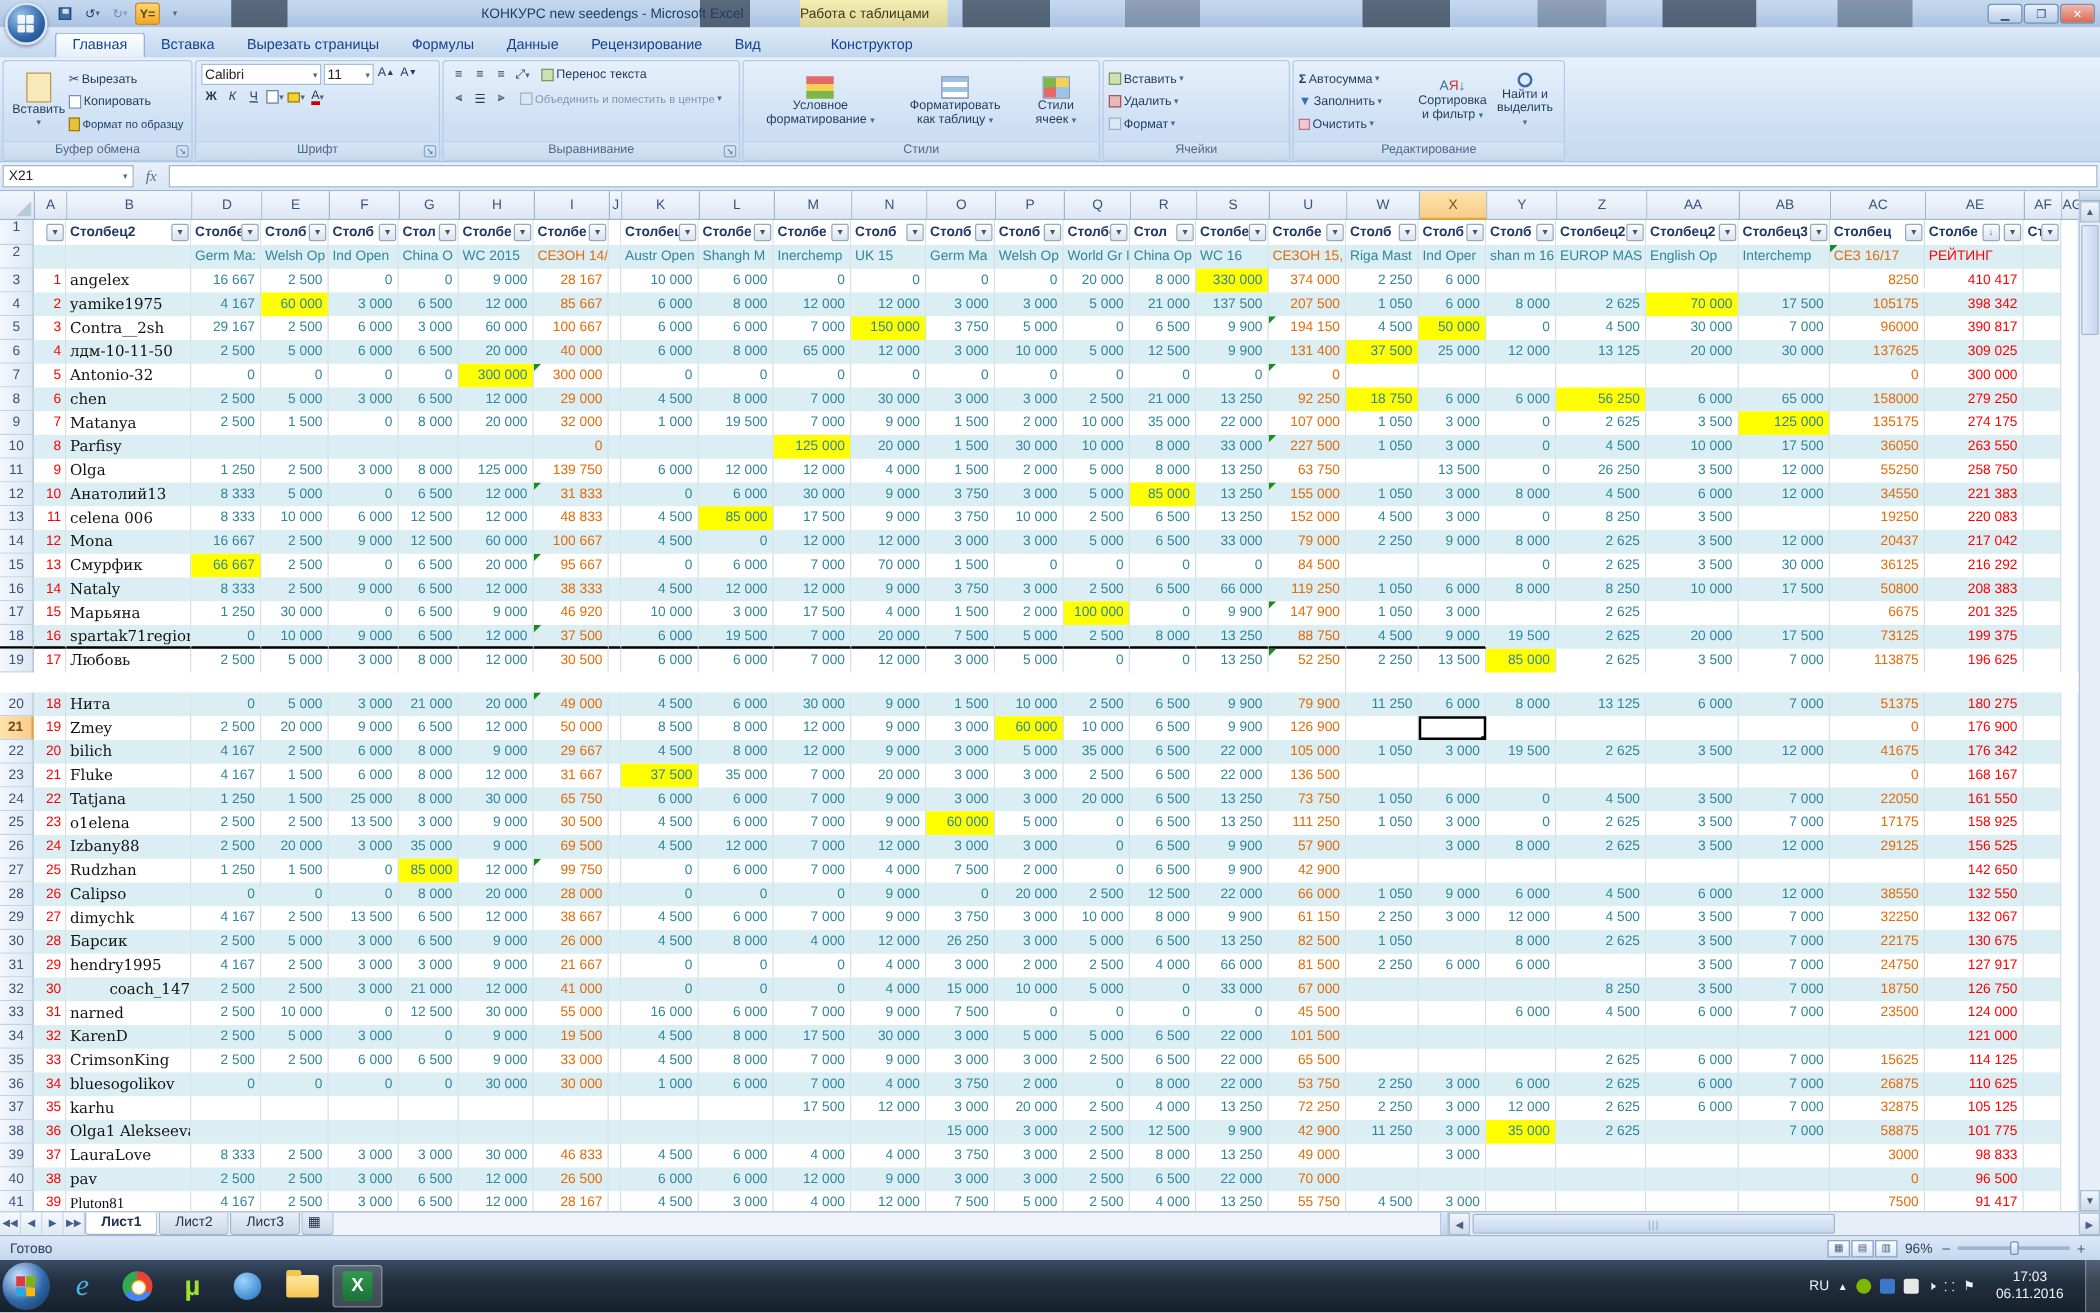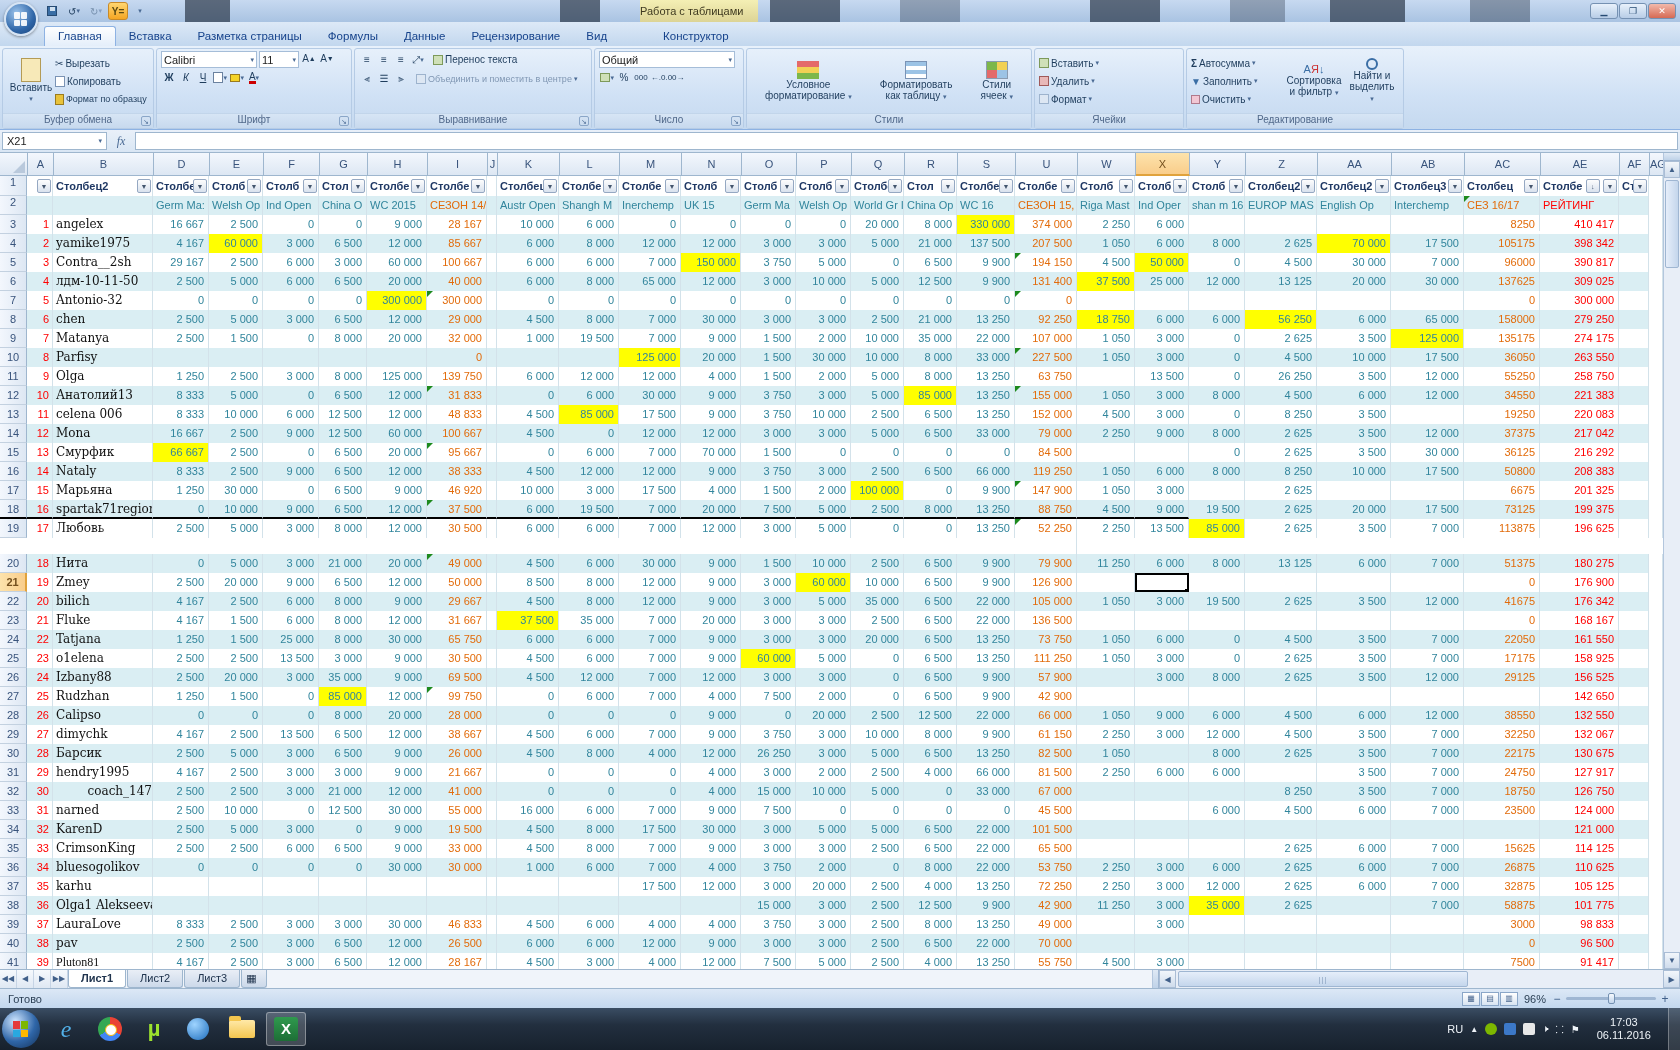--- a/index.html
+++ b/index.html
@@ -157,32 +157,33 @@
       <div class="qbtn">
           <span class="disk"></span>
         </div>
       <div class="qbtn">↺<span class="caret">▾</span></div>
       <div class="qbtn" style="opacity:.45">↻<span class="caret">▾</span></div>
       <div class="qbtn hl" style="color:#5b4a12;font-weight:bold;">Y=</div>
       <div class="qbtn">
           <span class="caret">▾</span>
         </div>
     </div>
+    <div id="title-text">КОНКУРС new seedengs - Microsoft Excel</div>
     <div id="ctx-glass">Работа с таблицами</div>
     <div id="winbtns">
       <div class="wbtn">▁</div>
       <div class="wbtn">❐</div>
       <div class="wbtn close">✕</div>
     </div>
   </div>
 
   <div id="tabrow">
       <div class="rtab active">Главная</div>
       <div class="rtab">Вставка</div>
-      <div class="rtab">Разметка страницы</div>
+      <div class="rtab">Вырезать страницы</div>
       <div class="rtab">Формулы</div>
       <div class="rtab">Данные</div>
       <div class="rtab">Рецензирование</div>
       <div class="rtab">Вид</div>
       <div class="rtab ctx">Конструктор</div>
     </div>
 
   <div id="ribbon">
     <div class="group" style="width:152px">
       <div class="gbody">
@@ -260,39 +261,20 @@
           <div class="smallrow" style="margin-left:6px;color:#8097b3">
               <span class="ico" style="width:10px;height:10px;background:#dde7f3;border:1px solid #9db3cd"></span>
               <span style="font-size:9px">Объединить и поместить в центре</span>
               <span class="caret">▾</span>
             </div>
         </div>
       </div>
       <div class="glabel"><span>Выравнивание</span><span class="dl">↘</span></div>
     </div>
 
-    <div class="group" style="width:150px">
-      <div class="gbody" style="flex-direction:column;gap:2px">
-        <div class="combo" style="width:136px">
-            <span>Общий</span>
-            <span class="caret">▾</span>
-          </div>
-        <div style="display:flex;gap:1px;align-items:center">
-          <div class="mini">
-              <span class="ico" style="width:12px;height:9px;background:#cfe0b8;border:1px solid #7d9a5a"></span>
-              <span class="caret">▾</span>
-            </div>
-          <div class="mini">%</div>
-          <div class="mini" style="font-size:8px">000</div>
-          <div class="mini" style="font-size:8px">←.0</div>
-          <div class="mini" style="font-size:8px">.00→</div>
-        </div>
-      </div>
-      <div class="glabel"><span>Число</span><span class="dl">↘</span></div>
-    </div>
 
     <div class="group" style="width:286px">
       <div class="gbody" style="justify-content:space-around">
         <div class="bigbtn">
           <span class="ico" style="width:22px;height:18px;background:linear-gradient(180deg,#e46a6a 33%,#f2d154 33% 66%,#7db74a 66%)"></span>
           <span>Условное</span>
             <span><span>форматирование</span> <span class="caret">▾</span></span>
         </div>
         <div class="bigbtn">
           <span class="ico" style="width:22px;height:18px;background:repeating-linear-gradient(180deg,#9cc3e5 0 4px,#fff 4px 8px);border:1px solid #7a93b5"></span>
@@ -925,21 +907,21 @@
             <div class="c band num col-Q" style="width: 53px; height: 19px; line-height: 19px;">5 000</div>
             <div class="c band num col-R" style="width: 53px; height: 19px; line-height: 19px;">6 500</div>
             <div class="c band num col-S" style="width: 58px; height: 19px; line-height: 19px;">33 000</div>
             <div class="c band num col-U" style="width: 62px; height: 19px; line-height: 19px;">79 000</div>
             <div class="c band num col-W" style="width: 58px; height: 19px; line-height: 19px;">2 250</div>
             <div class="c band num col-X" style="width: 54px; height: 19px; line-height: 19px;">9 000</div>
             <div class="c band num col-Y" style="width: 56px; height: 19px; line-height: 19px;">8 000</div>
             <div class="c band num col-Z" style="width: 72px; height: 19px; line-height: 19px;">2 625</div>
             <div class="c band num col-AA" style="width: 74px; height: 19px; line-height: 19px;">3 500</div>
             <div class="c band num col-AB" style="width: 73px; height: 19px; line-height: 19px;">12 000</div>
-            <div class="c band num col-AC" style="width: 76px; height: 19px; line-height: 19px;">37375</div>
+            <div class="c band num col-AC" style="width: 76px; height: 19px; line-height: 19px;">20437</div>
             <div class="c band num col-AE" style="width: 79px; height: 19px; line-height: 19px;">217 042</div>
             <div class="c band" style="width: 30px; height: 19px; line-height: 19px;"></div>
             <div class="c" style="width: 14px; height: 19px; line-height: 19px;"></div>
           </div>
           <div class="srow">
             <div class="rn" style="width: 28px; height: 19px; line-height: 19px;">15</div>
             <div class="c rankcell" style="width: 26px; height: 19px; line-height: 19px;">13</div>
             <div class="c namecell" style="width: 100px; height: 19px; line-height: 19px;">Смурфик</div>
             <div class="c num col-D ylw" style="width: 56px; height: 19px; line-height: 19px;">66 667</div>
             <div class="c num col-E" style="width: 54px; height: 19px; line-height: 19px;">2 500</div>

